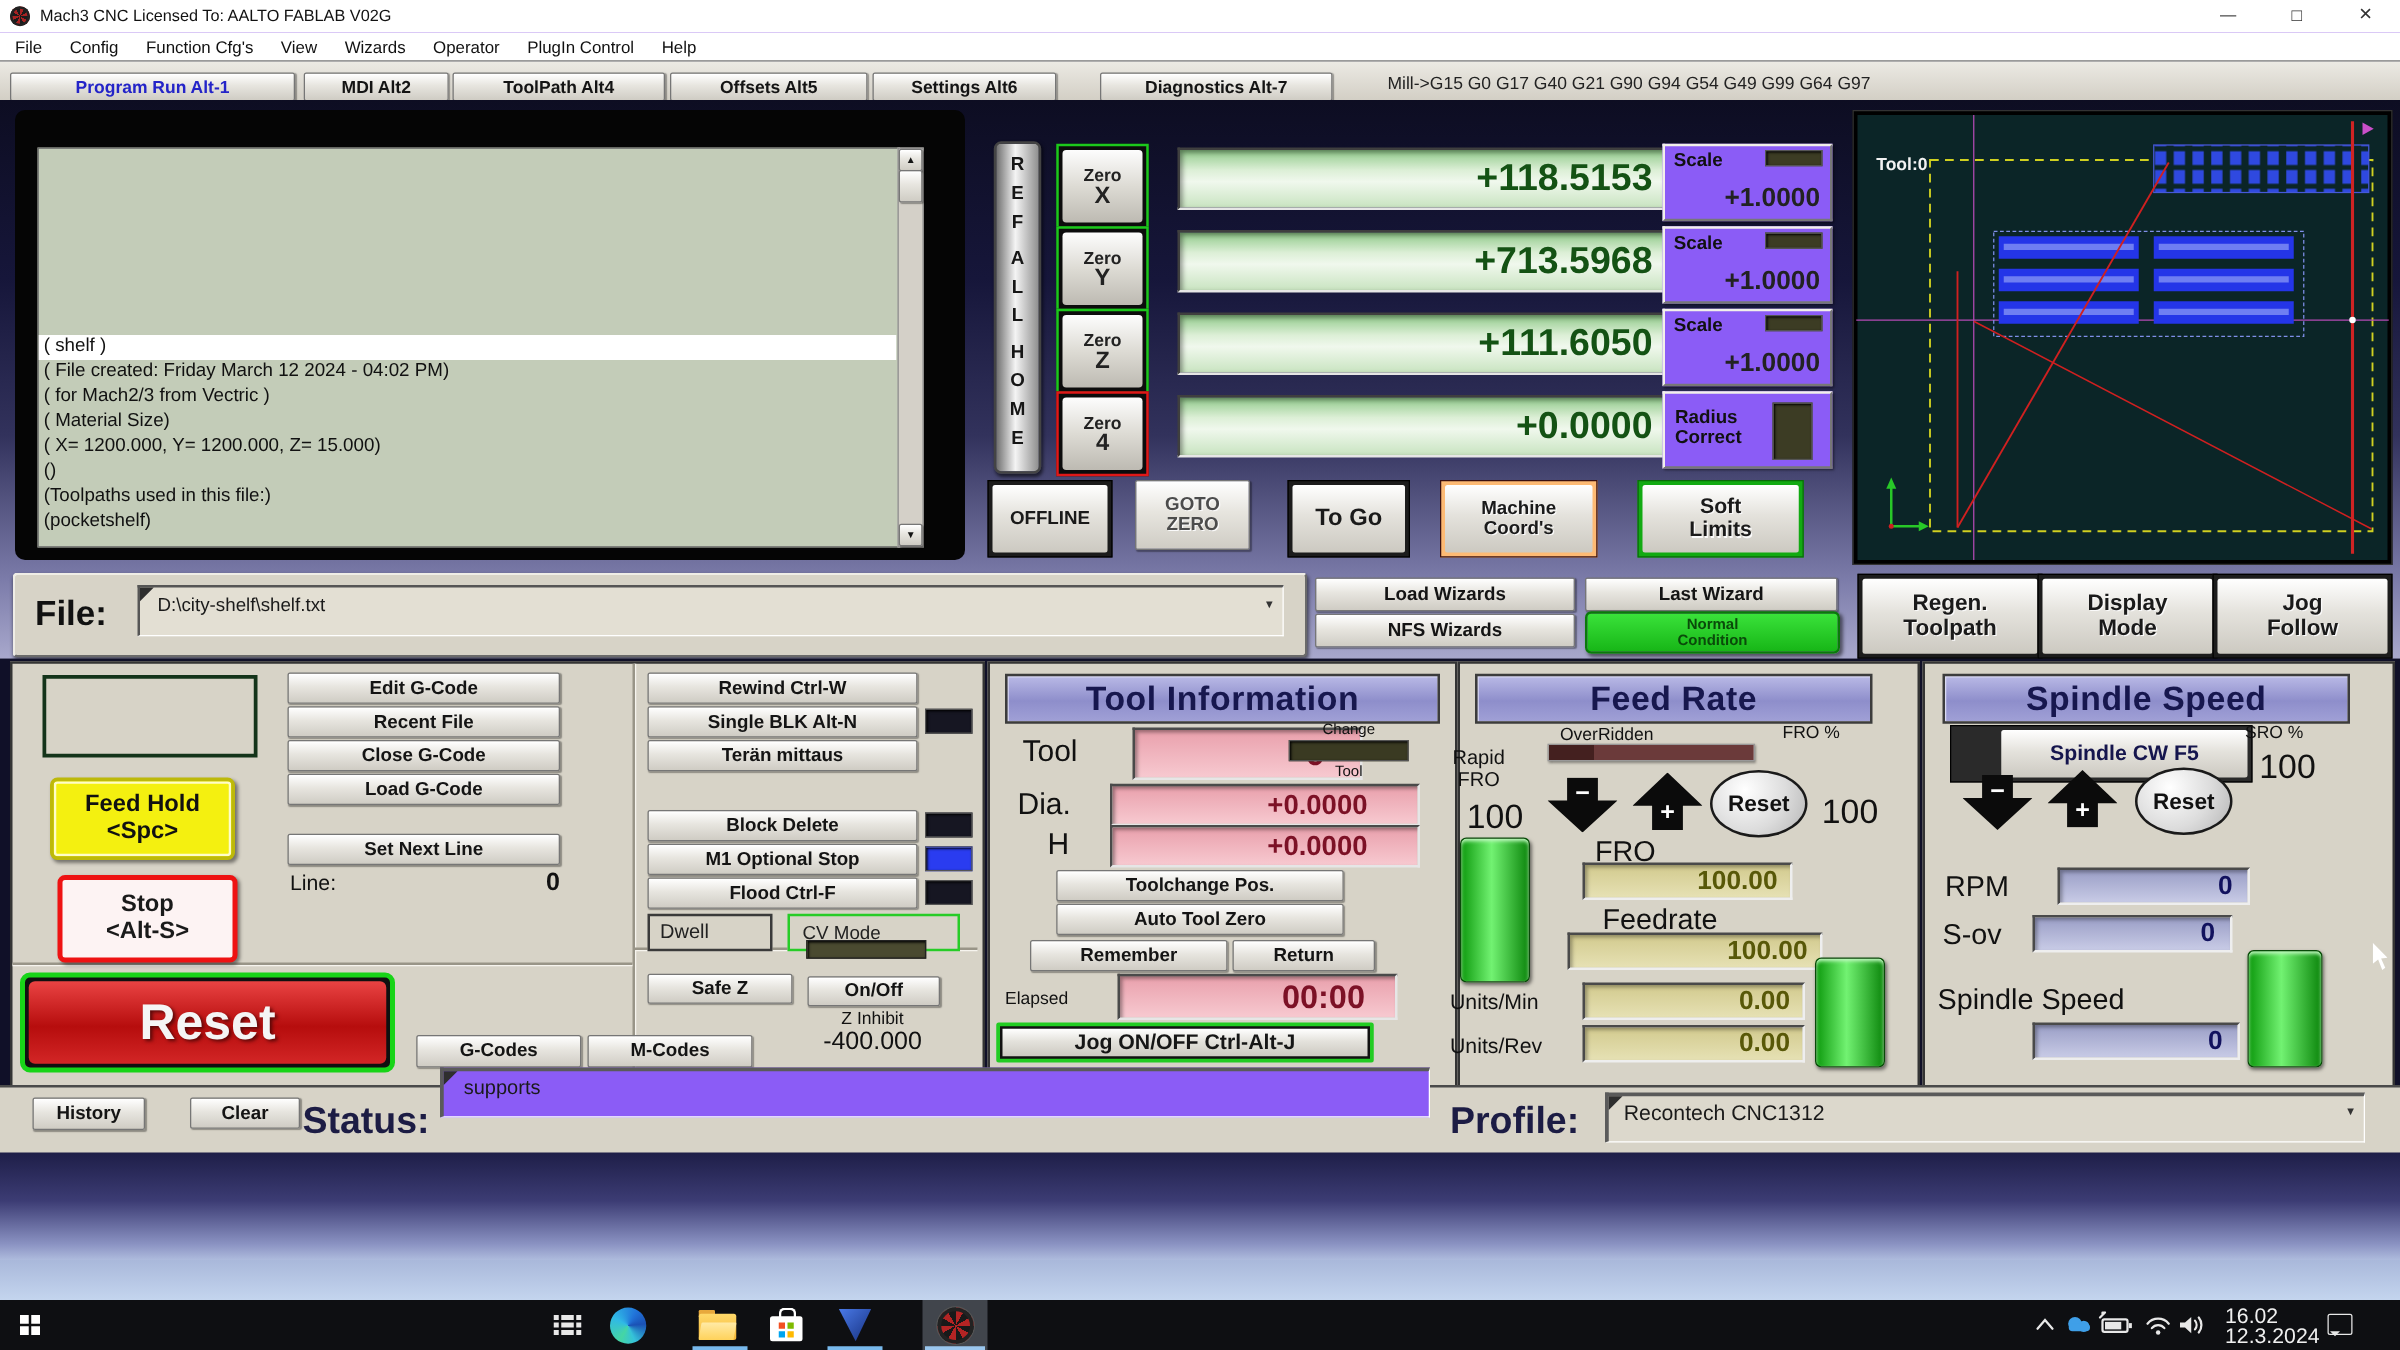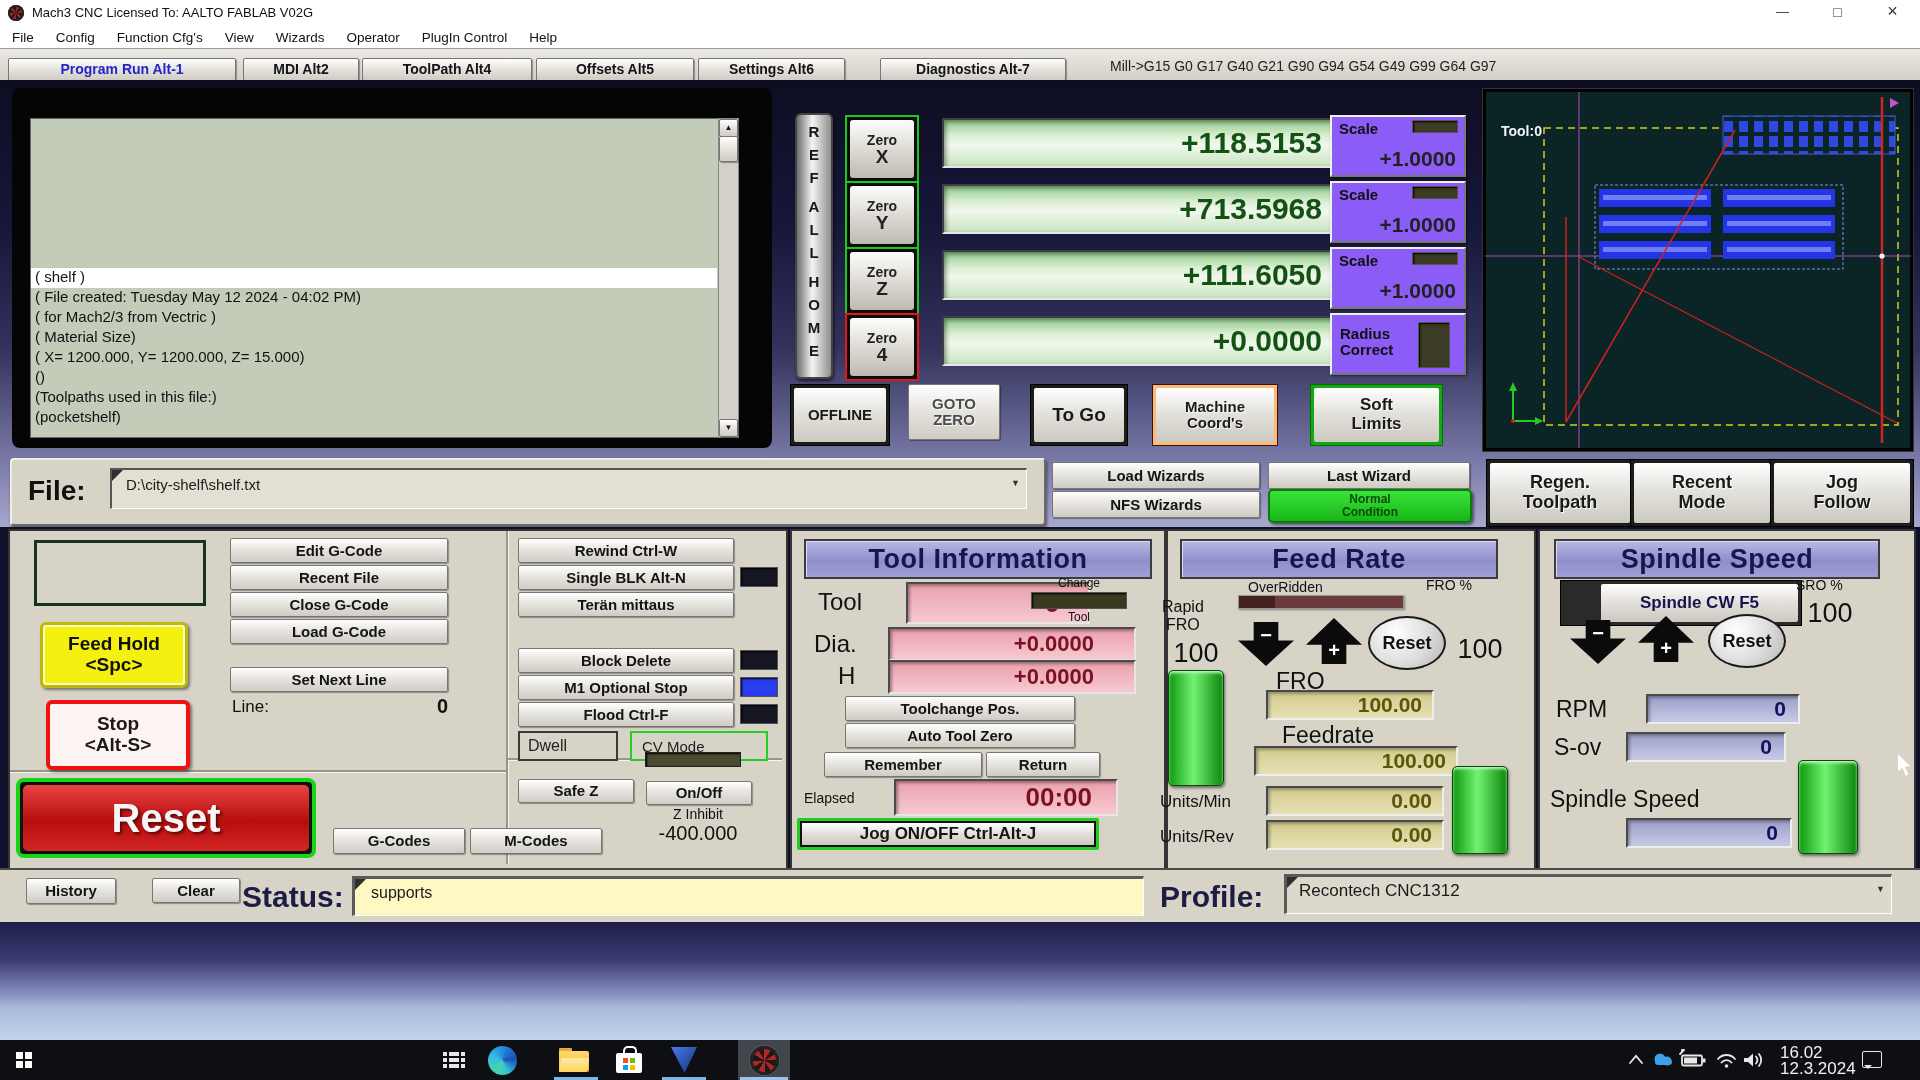--- a/index.html
+++ b/index.html
@@ -111,21 +111,21 @@
       </div>
     <span class="abs" style="left:1110px;top:9px;font-size:14px;color:#222;">Mill-&gt;G15  G0 G17 G40 G21 G90 G94 G54 G49 G99 G64 G97</span>
   </div>
 
   <div class="abs" style="left:0;top:80px;width:1920px;height:447px;background:linear-gradient(180deg,#0d0d22 0%,#16163a 32%,#32325c 60%,#7c7caa 86%,#a8a8cc 100%);"></div>
 
   <div class="abs" style="left:12px;top:88px;width:760px;height:360px;background:#050505;border-radius:8px;"></div>
   <div class="abs" style="left:30px;top:118px;width:688px;height:318px;background:#c3ccb8;border:1px solid #666;">
     <div class="abs" style="left:0;top:149px;width:686px;">
       <div class="gline" style="background:#fff;">( shelf )</div>
-      <div class="gline">( File created: Tuesday May 12 2024 - 04:02 PM)</div>
+      <div class="gline">( File created: Friday March 12 2024 - 04:02 PM)</div>
       <div class="gline">( for Mach2/3 from Vectric )</div>
       <div class="gline">( Material Size)</div>
       <div class="gline">( X= 1200.000, Y= 1200.000, Z= 15.000)</div>
       <div class="gline">()</div>
       <div class="gline">(Toolpaths used in this file:)</div>
       <div class="gline">(pocketshelf)</div>
     </div>
   </div>
   <div class="abs" style="left:718px;top:118px;width:19px;height:318px;background:#d4d0c8;border:1px solid #888;">
     <div class="sbtn" style="left:0;top:0;width:17px;height:16px;font-size:8px;">
@@ -291,21 +291,21 @@
       <span>Condition</span>
   </div>
   <div class="fbtn" style="left:1486px;top:459px;width:140px;height:60px;">
       <div class="in engr" style="font-size:18px;">
         <span>Regen.</span>
         <span>Toolpath</span>
       </div>
     </div>
   <div class="fbtn" style="left:1630px;top:459px;width:136px;height:60px;">
       <div class="in engr" style="font-size:18px;">
-        <span>Recent</span>
+        <span>Display</span>
         <span>Mode</span>
       </div>
     </div>
   <div class="fbtn" style="left:1770px;top:459px;width:136px;height:60px;">
       <div class="in engr" style="font-size:18px;">
         <span>Jog</span>
         <span>Follow</span>
       </div>
     </div>
 
@@ -490,21 +490,21 @@
   <div class="abs" style="left:1898px;top:754px;width:15px;height:22px;background:#fff;clip-path:polygon(0% 0%,0% 78%,30% 62%,52% 100%,68% 92%,46% 58%,80% 55%);filter:drop-shadow(1px 1px 1px #000);"></div>
 
   <div class="abs" style="left:0;top:868px;width:1920px;height:54px;background:#d7d3c7;border-top:2px solid #4a4a4a;"></div>
   <div class="sbtn" style="left:26px;top:878px;width:88px;height:24px;">
       <span>History</span>
     </div>
   <div class="sbtn" style="left:152px;top:878px;width:86px;height:23px;">
       <span>Clear</span>
     </div>
   <span class="lbl" style="left:242px;top:880px;font-size:30px;font-weight:bold;color:#1c1c44;">Status:</span>
-  <div class="abs foldtl" style="left:352px;top:876px;width:788px;height:36px;background:#fef9c3;border-top:3px solid #5a5a5a;border-left:3px solid #5a5a5a;border-bottom:1px solid #fff;border-right:1px solid #fff;">
+  <div class="abs foldtl" style="left:352px;top:854px;width:788px;height:36px;background:#8b5cf6;border-top:3px solid #5a5a5a;border-left:3px solid #5a5a5a;border-bottom:1px solid #fff;border-right:1px solid #fff;">
     <span style="position:absolute;left:16px;top:5px;font-size:16px;color:#1a1a1a;">supports</span>
   </div>
   <span class="lbl" style="left:1160px;top:880px;font-size:30px;font-weight:bold;color:#1c1c44;">Profile:</span>
   <div class="abs foldtl" style="left:1284px;top:874px;width:604px;height:36px;background:#dcd8cc;border-top:3px solid #5a5a5a;border-left:3px solid #5a5a5a;border-bottom:1px solid #fff;border-right:1px solid #fff;">
     <span style="position:absolute;left:12px;top:4px;font-size:17px;color:#1a1a1a;">Recontech CNC1312</span>
     <span style="position:absolute;right:6px;top:7px;font-size:9px;color:#333;">▼</span>
   </div>
 
   <div class="abs" style="left:0;top:922px;width:1920px;height:86px;background:linear-gradient(180deg,#1e1e48,#3c3c74 45%,#8a92c2 85%,#aebbdd);"></div>
   <div class="abs" style="left:0;top:1008px;width:1920px;height:32px;background:linear-gradient(180deg,#a9b8da,#c4d5ee);"></div>

